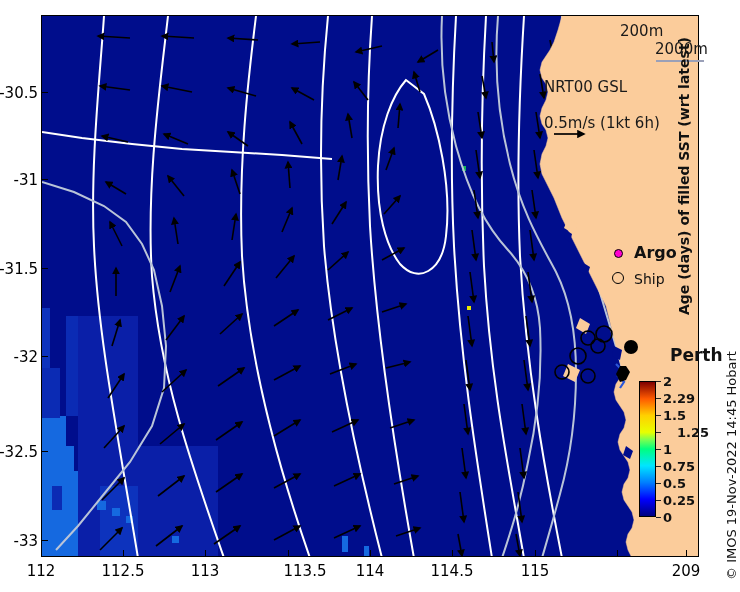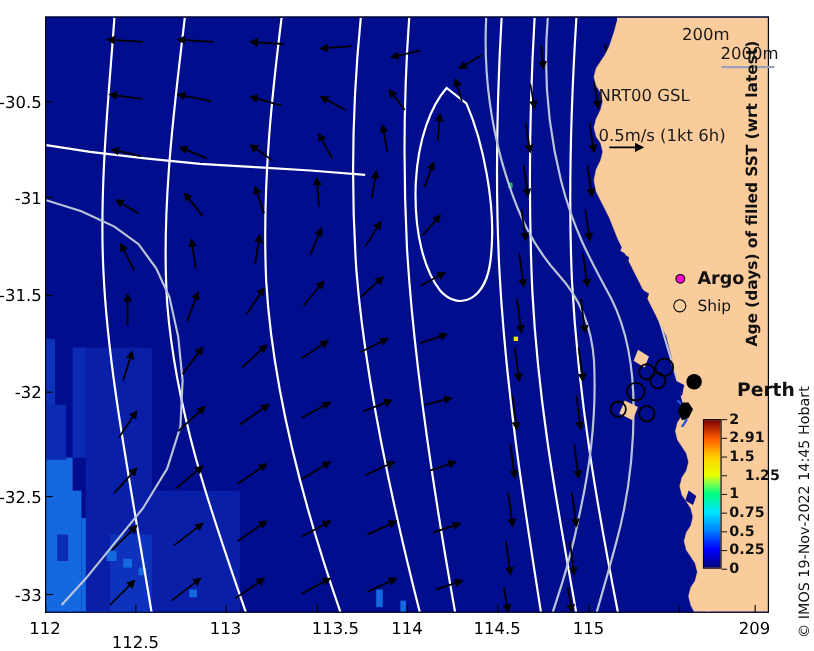--- a/index.html
+++ b/index.html
@@ -326,21 +326,21 @@
   <div class="cb-tick" style="top:398px;"></div>
   <div class="cb-tick" style="top:415px;"></div>
   <div class="cb-tick" style="top:432px;"></div>
   <div class="cb-tick" style="top:449px;"></div>
   <div class="cb-tick" style="top:466px;"></div>
   <div class="cb-tick" style="top:483px;"></div>
   <div class="cb-tick" style="top:500px;"></div>
   <div class="cb-tick" style="top:517px;"></div>
 
   <div class="cb-lab" style="top:374px;">2</div>
-  <div class="cb-lab" style="top:391px;">2.91</div>
+  <div class="cb-lab" style="top:391px;">2.29</div>
   <div class="cb-lab" style="top:408px;">1.5</div>
   <div class="cb-lab" style="top:425px;margin-left:14px;">1.25</div>
   <div class="cb-lab" style="top:442px;">1</div>
   <div class="cb-lab" style="top:459px;">0.75</div>
   <div class="cb-lab" style="top:476px;">0.5</div>
   <div class="cb-lab" style="top:493px;">0.25</div>
   <div class="cb-lab" style="top:510px;">0</div>
 
   <div class="cb-title">Age (days) of filled SST (wrt latest)</div>
   <div class="copyright">© IMOS 19-Nov-2022 14:45 Hobart</div>
@@ -349,21 +349,21 @@
   <div class="tick xt" style="left:123px;"></div>
   <div class="tick xt" style="left:205px;"></div>
   <div class="tick xt" style="left:288px;"></div>
   <div class="tick xt" style="left:370px;"></div>
   <div class="tick xt" style="left:452px;"></div>
   <div class="tick xt" style="left:535px;"></div>
   <div class="tick xt" style="left:617px;"></div>
   <div class="tick xt" style="left:686px;"></div>
 
   <div class="xlab" style="left:6px;">112</div>
-  <div class="xlab" style="left:88px;margin-top:13px;">112.5</div>
+  <div class="xlab" style="left:88px;">112.5</div>
   <div class="xlab" style="left:170px;">113</div>
   <div class="xlab" style="left:270px;">113.5</div>
   <div class="xlab" style="left:335px;">114</div>
   <div class="xlab" style="left:417px;">114.5</div>
   <div class="xlab" style="left:500px;">115</div>
   <div class="xlab" style="left:582px;margin-top:39px;">115.5</div>
   <div class="xlab" style="left:651px;">209</div>
 
   <div class="tick yt" style="top:92px;"></div>
   <div class="tick yt" style="top:179px;"></div>

